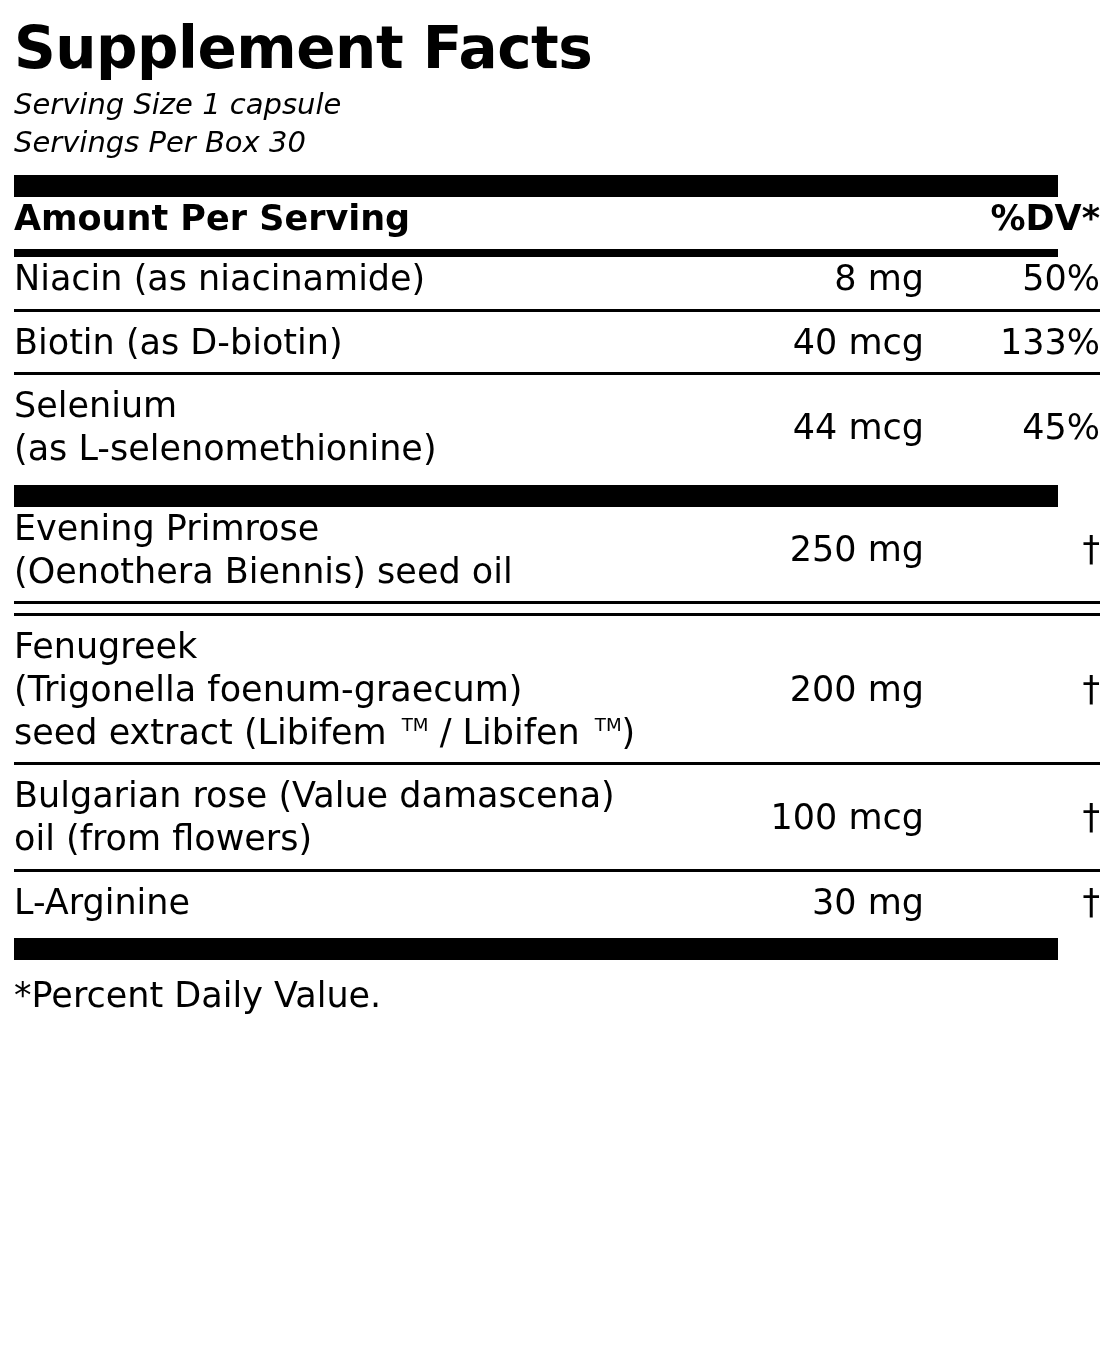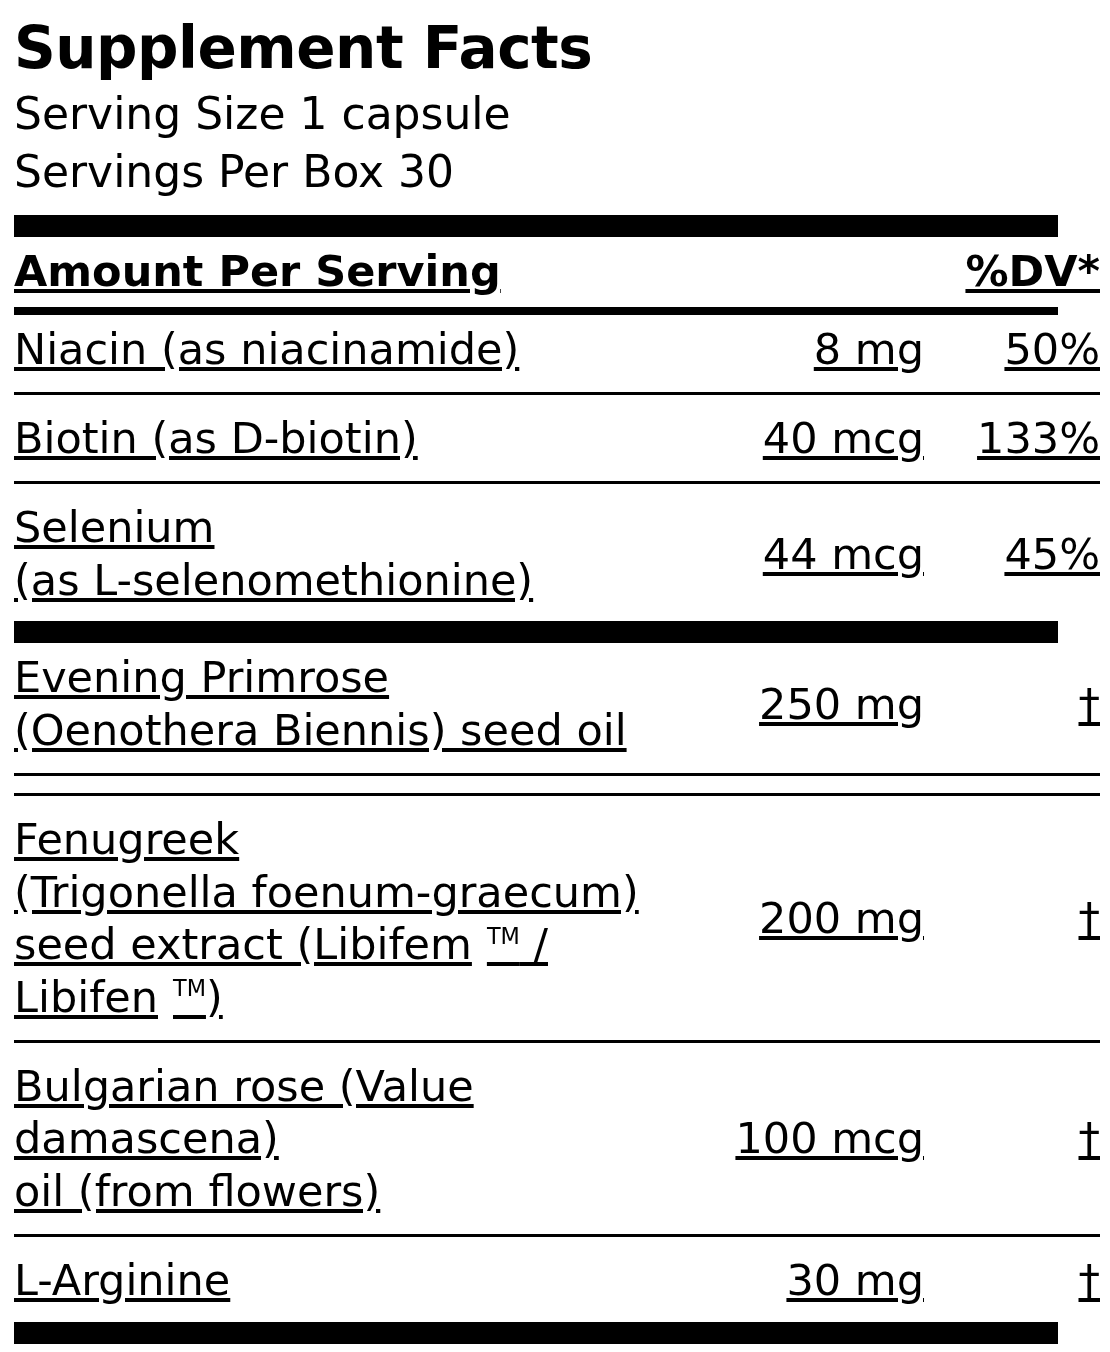--- a/index.html
+++ b/index.html
@@ -21,44 +21,44 @@
     padding: 10px 14px 0 14px;
   }
   .title {
     font-size: 58px;
     font-weight: bold;
     letter-spacing: -0.5px;
     line-height: 1.05;
     margin: 8px 0 6px 0;
   }
   .serving-line {
-    font-size: 44px;
+    font-size: 29px;
     line-height: 1.32;
     white-space: nowrap;
+    font-style: italic;
   }
   .rule-thick {
     height: 22px;
     background: #000;
     margin: 14px 0 0 0;
   }
   .rule-medium {
     height: 8px;
     background: #000;
   }
   table.facts {
     width: 100%;
     border-collapse: collapse;
     table-layout: fixed;
   }
   table.facts td {
     vertical-align: middle;
-    padding: 8px 0 9px 0;
-    font-size: 43px;
+    padding: 0 0 9px 0;
+    font-size: 35px;
     line-height: 1.22;
-    text-decoration: underline;
   }
   .col-name   { width: 660px; }
   .col-amount { width: 250px; text-align: right; padding-right: 18px !important; margin-top: 44px; }
   .col-dv     { width: 158px; text-align: right; }
   .hdr td {
     font-weight: bold;
     font-size: 36px;
     padding: 10px 0 11px 0;
   }
   .hdr .col-dv { }
@@ -180,14 +180,15 @@
     <tr>
       <td class="col-name">L-Arginine</td>
       <td class="col-amount">30 mg</td>
       <td class="col-dv dagger">†</td>
     </tr>
   </tbody>
     </table>
 
   <div class="rule-thick" style="margin-top:6px;"></div>
 
+  <div class="footnote">*Percent Daily Value.</div>
 
 </div>
 
 </body></html>

